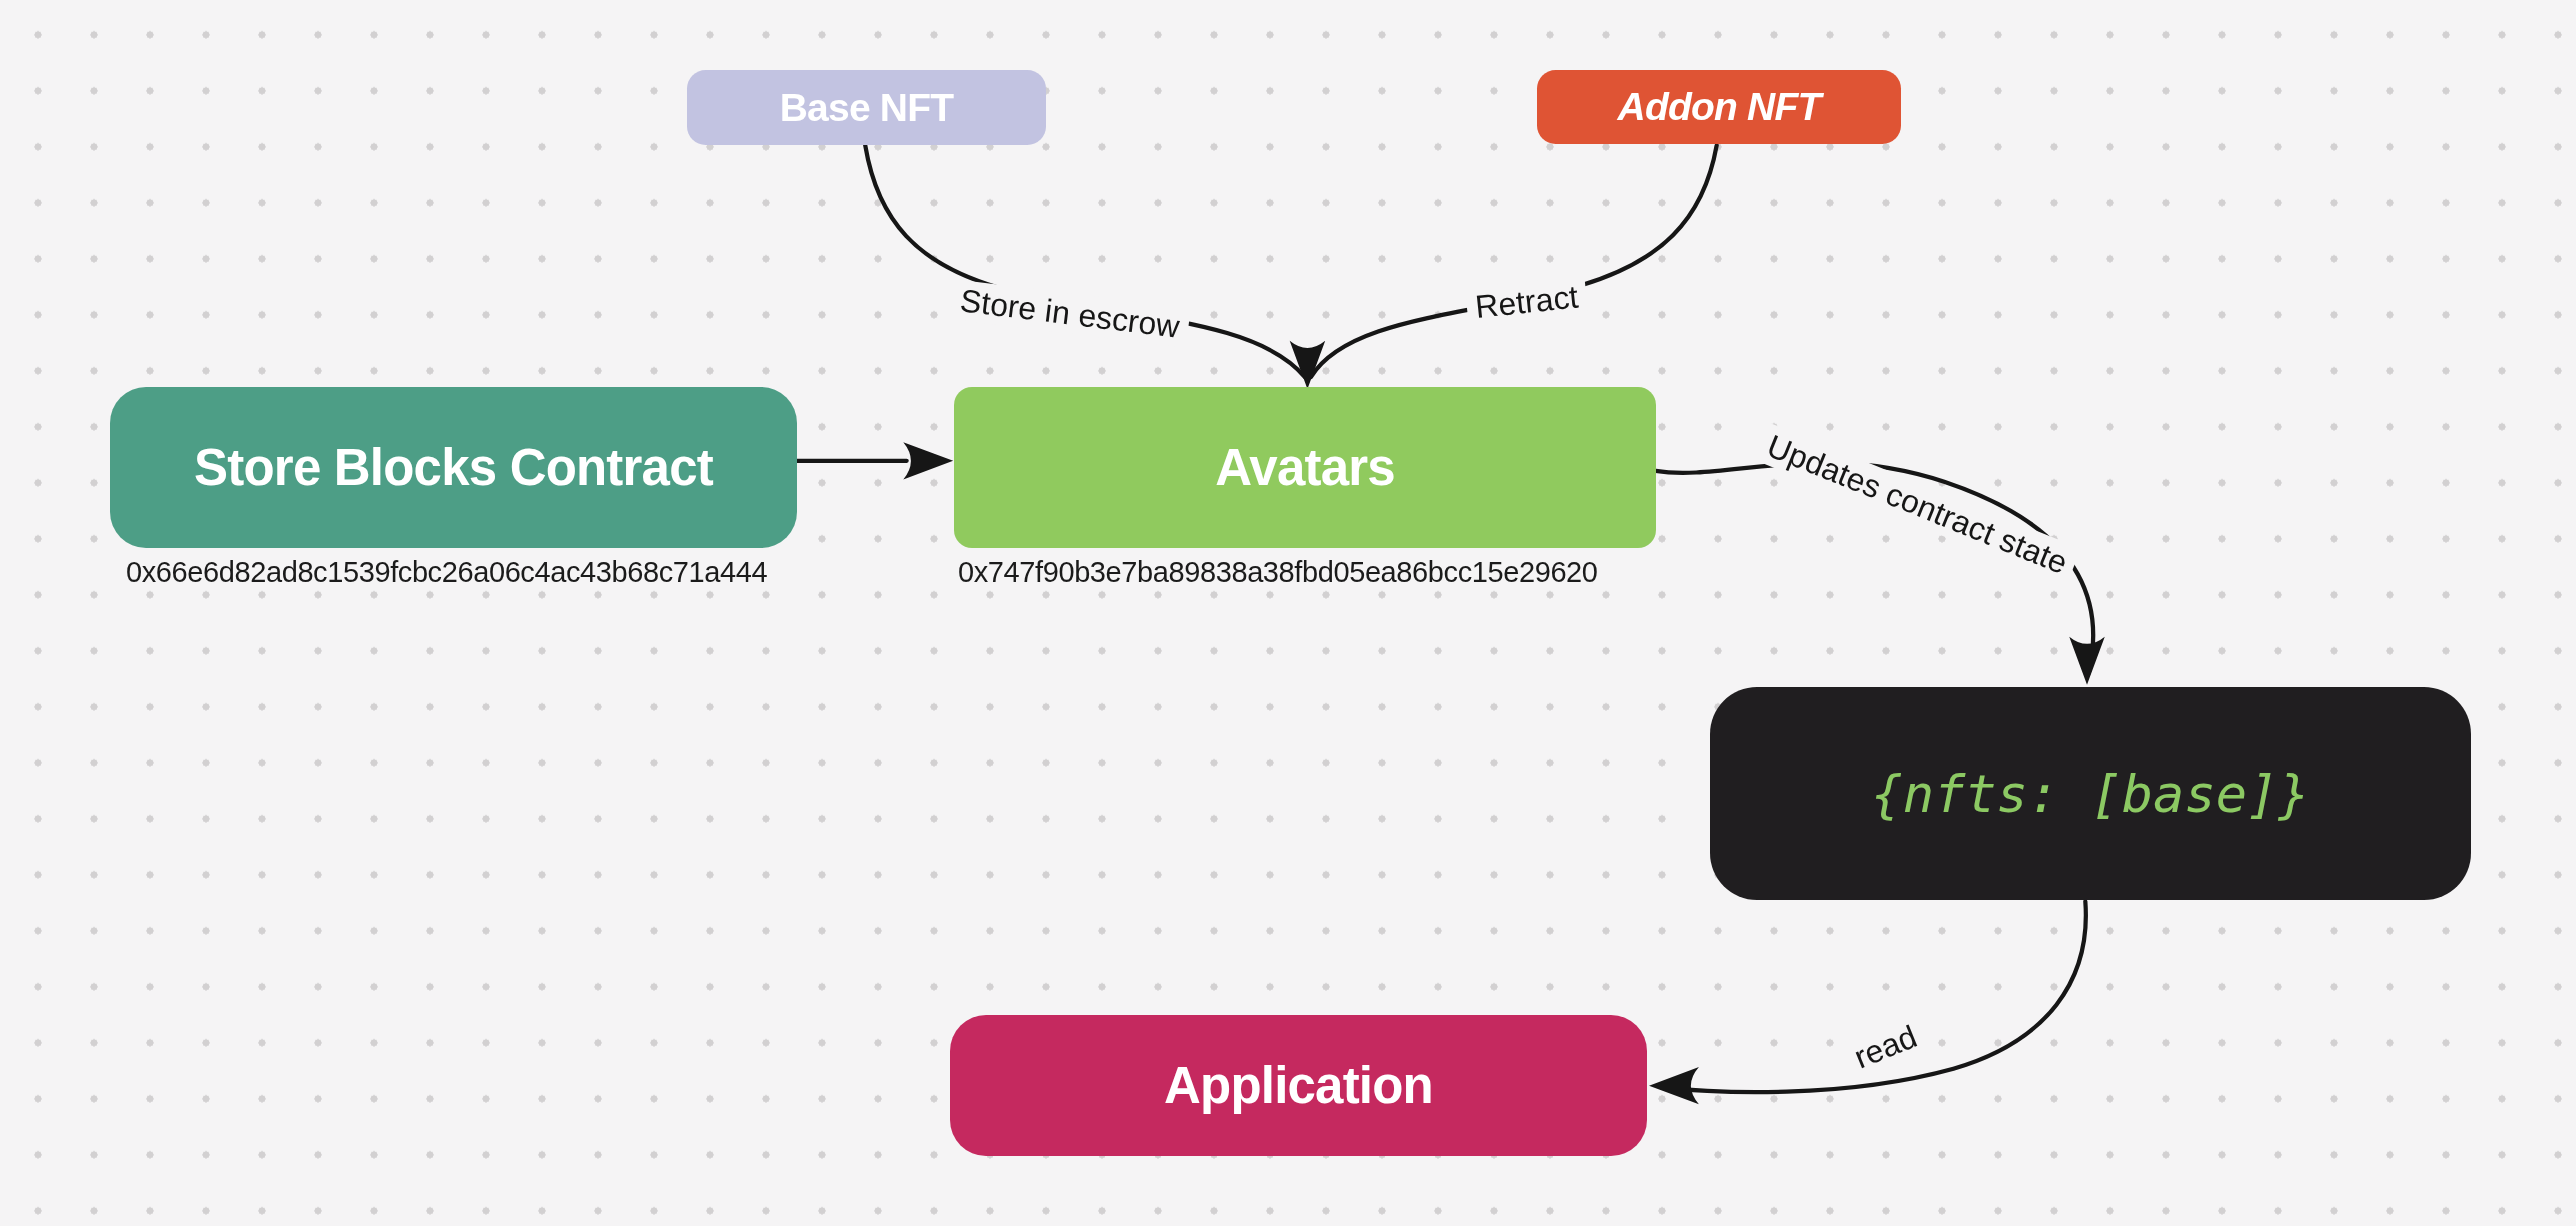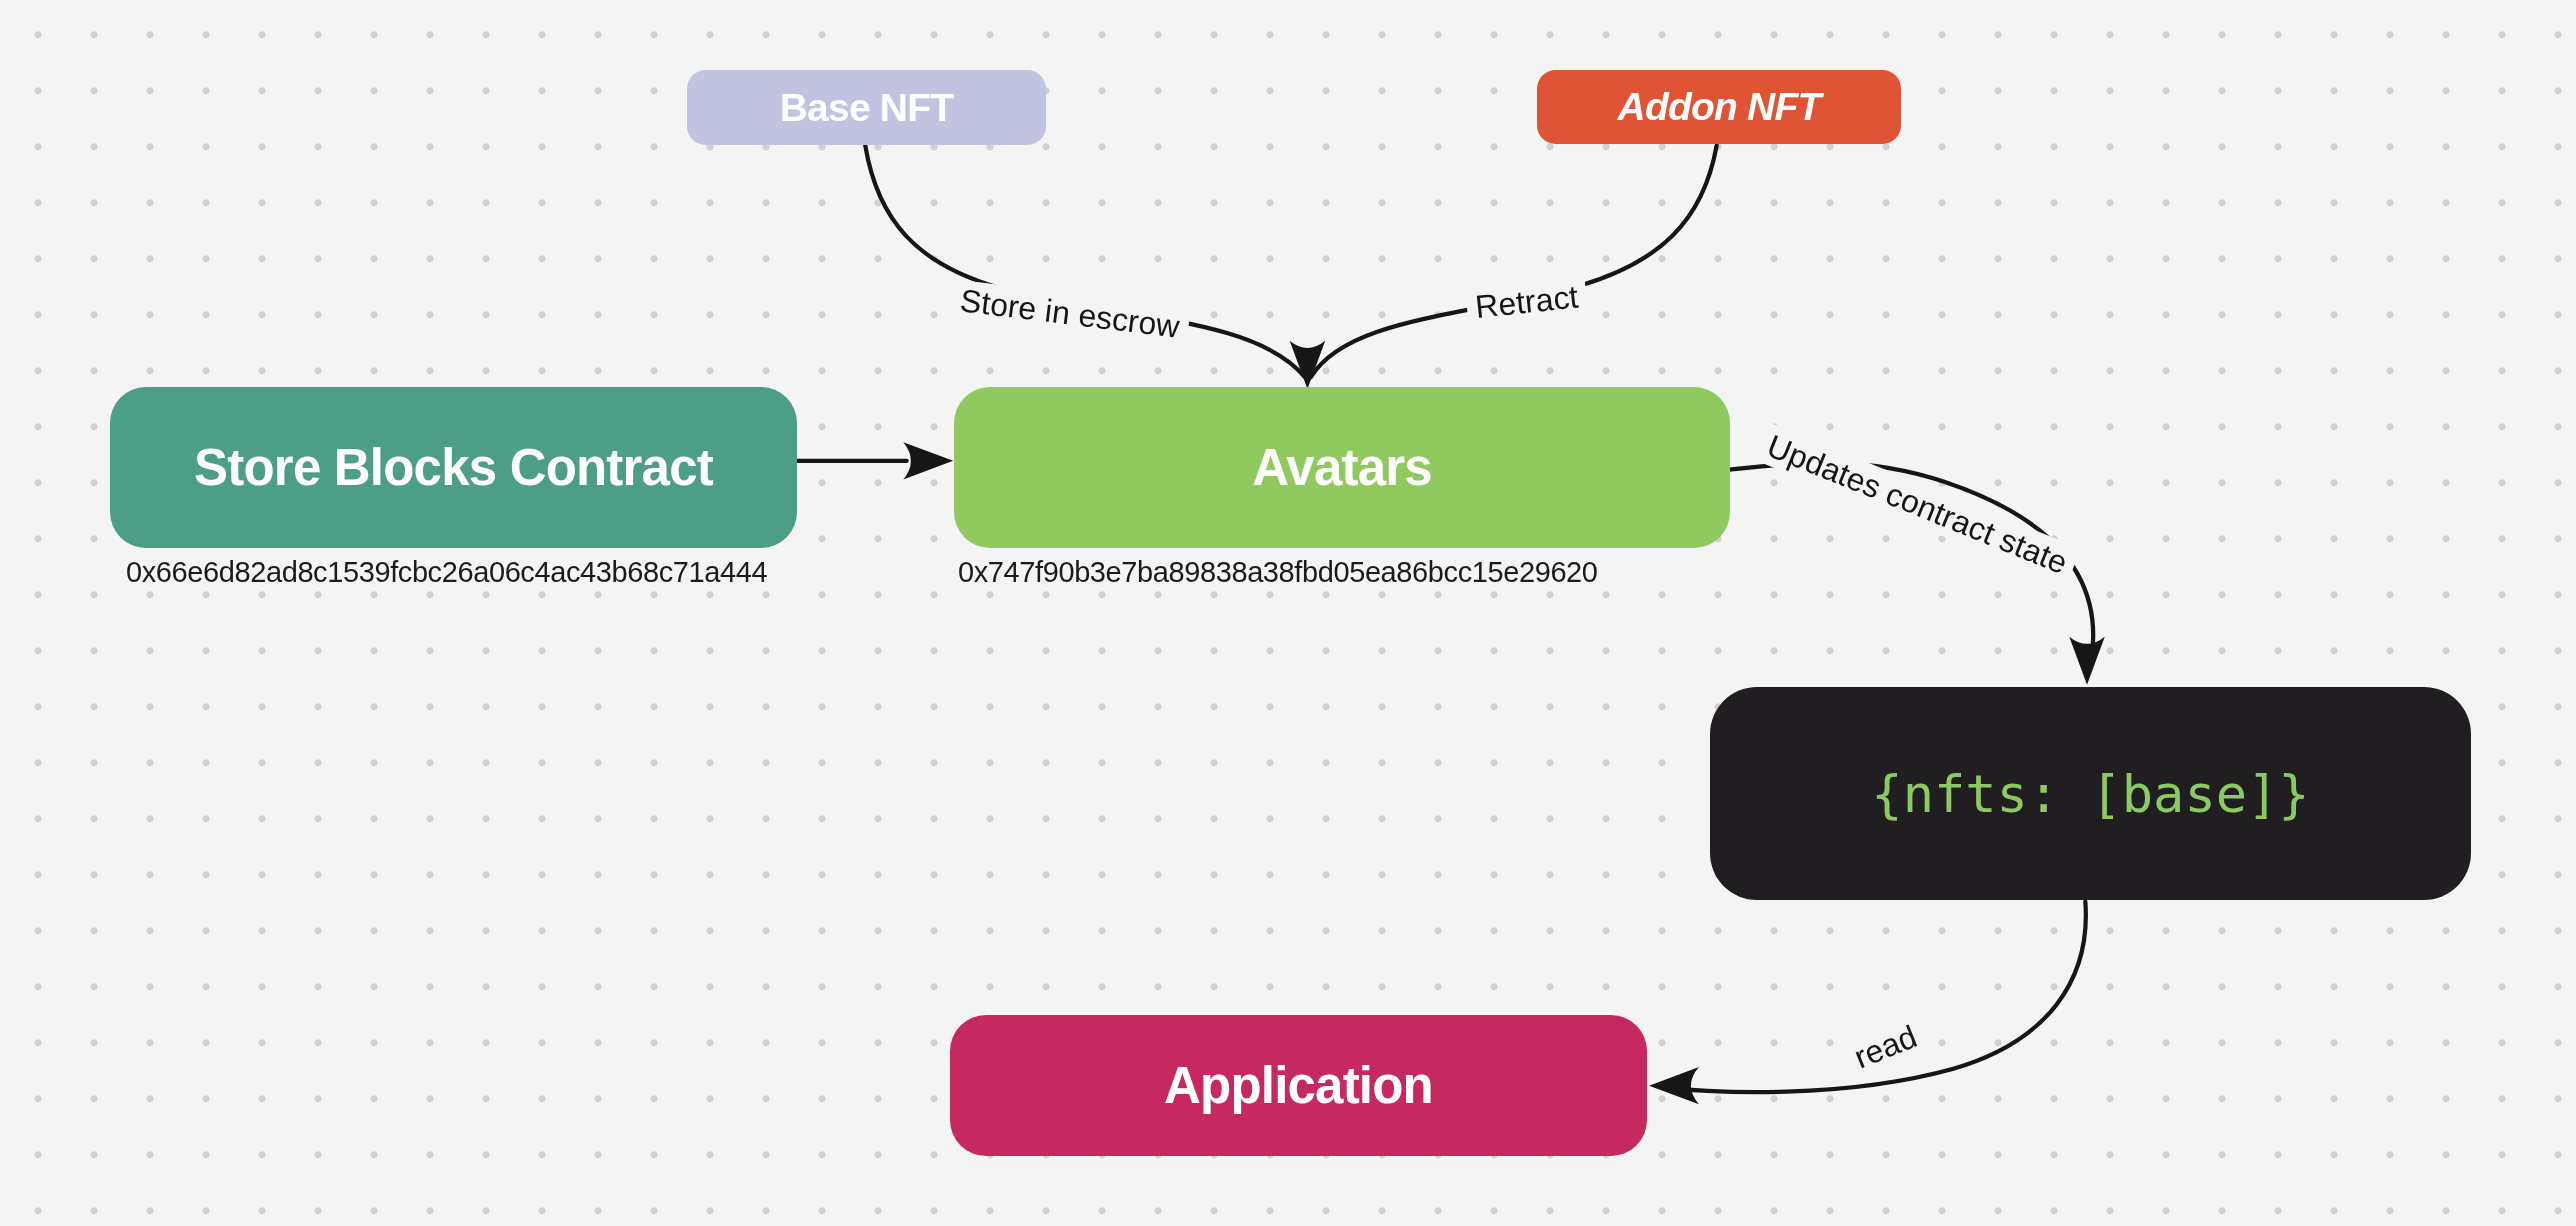--- a/index.html
+++ b/index.html
@@ -41,20 +41,21 @@
     text-align: center;
   }
   .node-small { font-size: 39px; border-radius: 18.6px; }
   .node-big   { font-size: 51px; border-radius: 36px; }
   .node-code {
     font-family: "DejaVu Sans Mono", monospace;
     font-weight: normal;
     font-size: 52px;
     letter-spacing: 0;
     border-radius: 47px;
+    font-style: italic;
   }
   .address {
     position: absolute;
     font-size: 29px;
     color: #1b1b1b;
     letter-spacing: -0.4px;
     white-space: nowrap;
   }
   .edge-label {
     position: absolute;
@@ -92,21 +93,21 @@
 
   <div class="node node-small" style="left: 1537px; top: 70px; width: 364px; height: 74px; background-color: rgb(223, 84, 52); font-style: italic;">
     <span>Addon NFT</span>
   </div>
 
   <div class="node node-big" style="left: 110px; top: 387px; width: 687px; height: 161px; background-color: rgb(77, 158, 134);">
     <span>Store Blocks Contract</span>
   </div>
   <div class="address" style="left:126px; top:556px;">0x66e6d82ad8c1539fcbc26a06c4ac43b68c71a444</div>
 
-  <div class="node node-big" style="left: 954px; top: 387px; width: 776px; height: 161px; background-color: rgb(144, 202, 94);">
+  <div class="node node-big" style="left: 954px; top: 387px; width: 702px; height: 161px; background-color: rgb(144, 202, 94); border-radius: 18px;">
     <span>Avatars</span>
   </div>
   <div class="address" style="left:958px; top:556px;">0x747f90b3e7ba89838a38fbd05ea86bcc15e29620</div>
 
   <div class="node node-code" style="left: 1710px; top: 687px; width: 761px; height: 213px; background-color: rgb(32, 30, 32); color: rgb(140, 201, 99);">
     <span>{nfts: [base]}</span>
   </div>
 
   <div class="node node-big" style="left: 950px; top: 1015px; width: 697px; height: 141px; background-color: rgb(197, 41, 95);">
     <span>Application</span>

